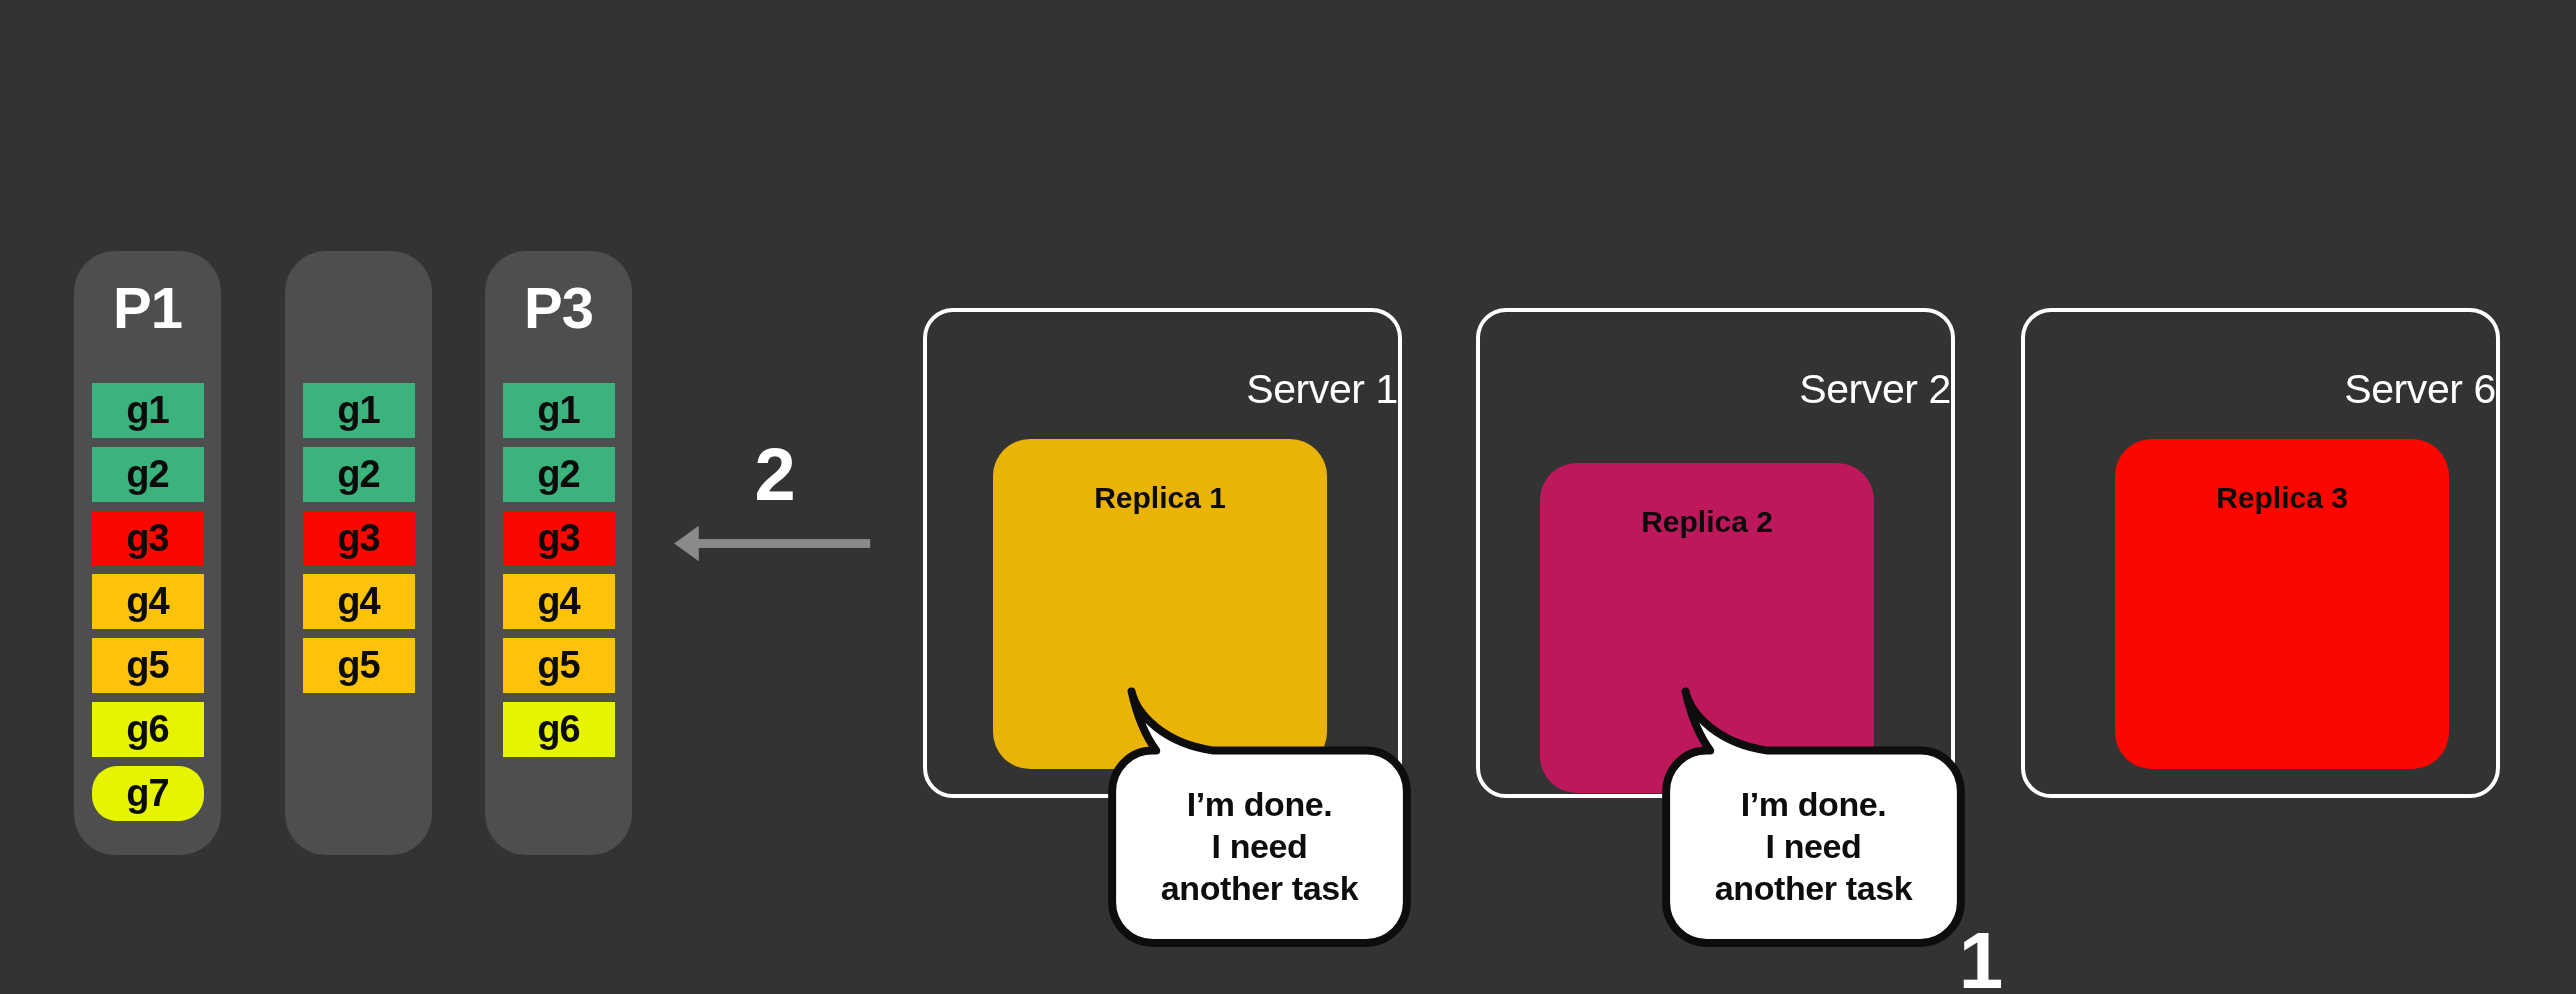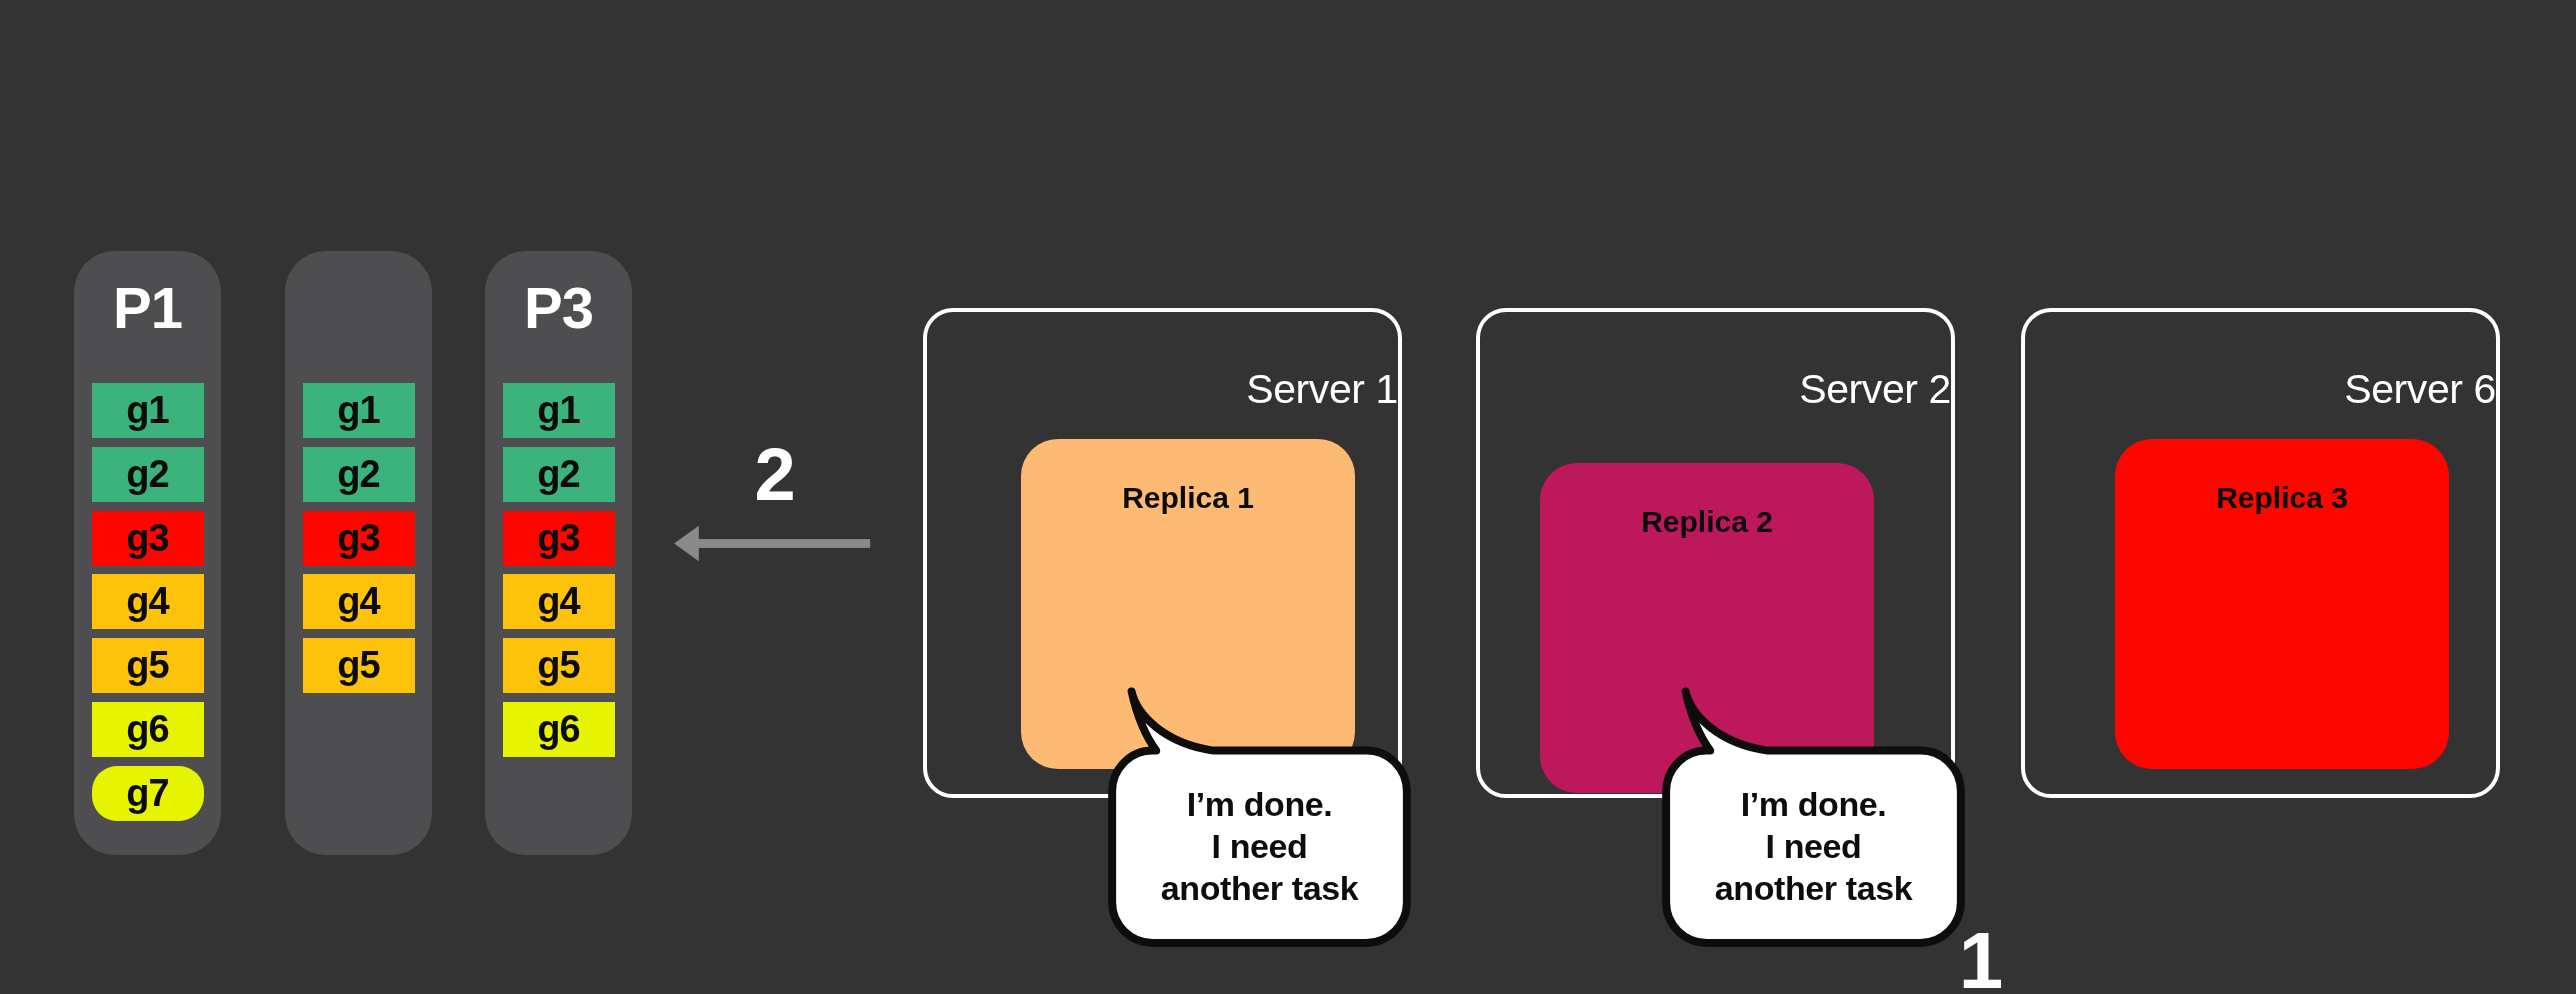--- a/index.html
+++ b/index.html
@@ -71,21 +71,21 @@
   </div>
 
   <div class="step-label step-2">2</div>
   <svg class="arrow-svg" width="212" height="57" viewBox="0 0 240 64">
     <polygon class="arrow-shape" points="8,32 36,12 36,52"></polygon>
     <rect class="arrow-shape" x="34" y="27" width="196" height="10"></rect>
   </svg>
 
   <div class="server" style="left:923px">
     <div class="server-title">Server 1</div>
-    <div class="replica" style="left: 66px; background-color: #fdba74; margin-left: 28px;">
+    <div class="replica" style="left: 66px; background-color: #eab308;">
       <div class="replica-label">Replica 1</div>
     </div>
   </div>
 
   <div class="server" style="left:1476px">
     <div class="server-title">Server 2</div>
     <div class="replica" style="left: 60px; background-color: #be185d; margin-top: 24px;">
       <div class="replica-label">Replica 2</div>
     </div>
   </div>

